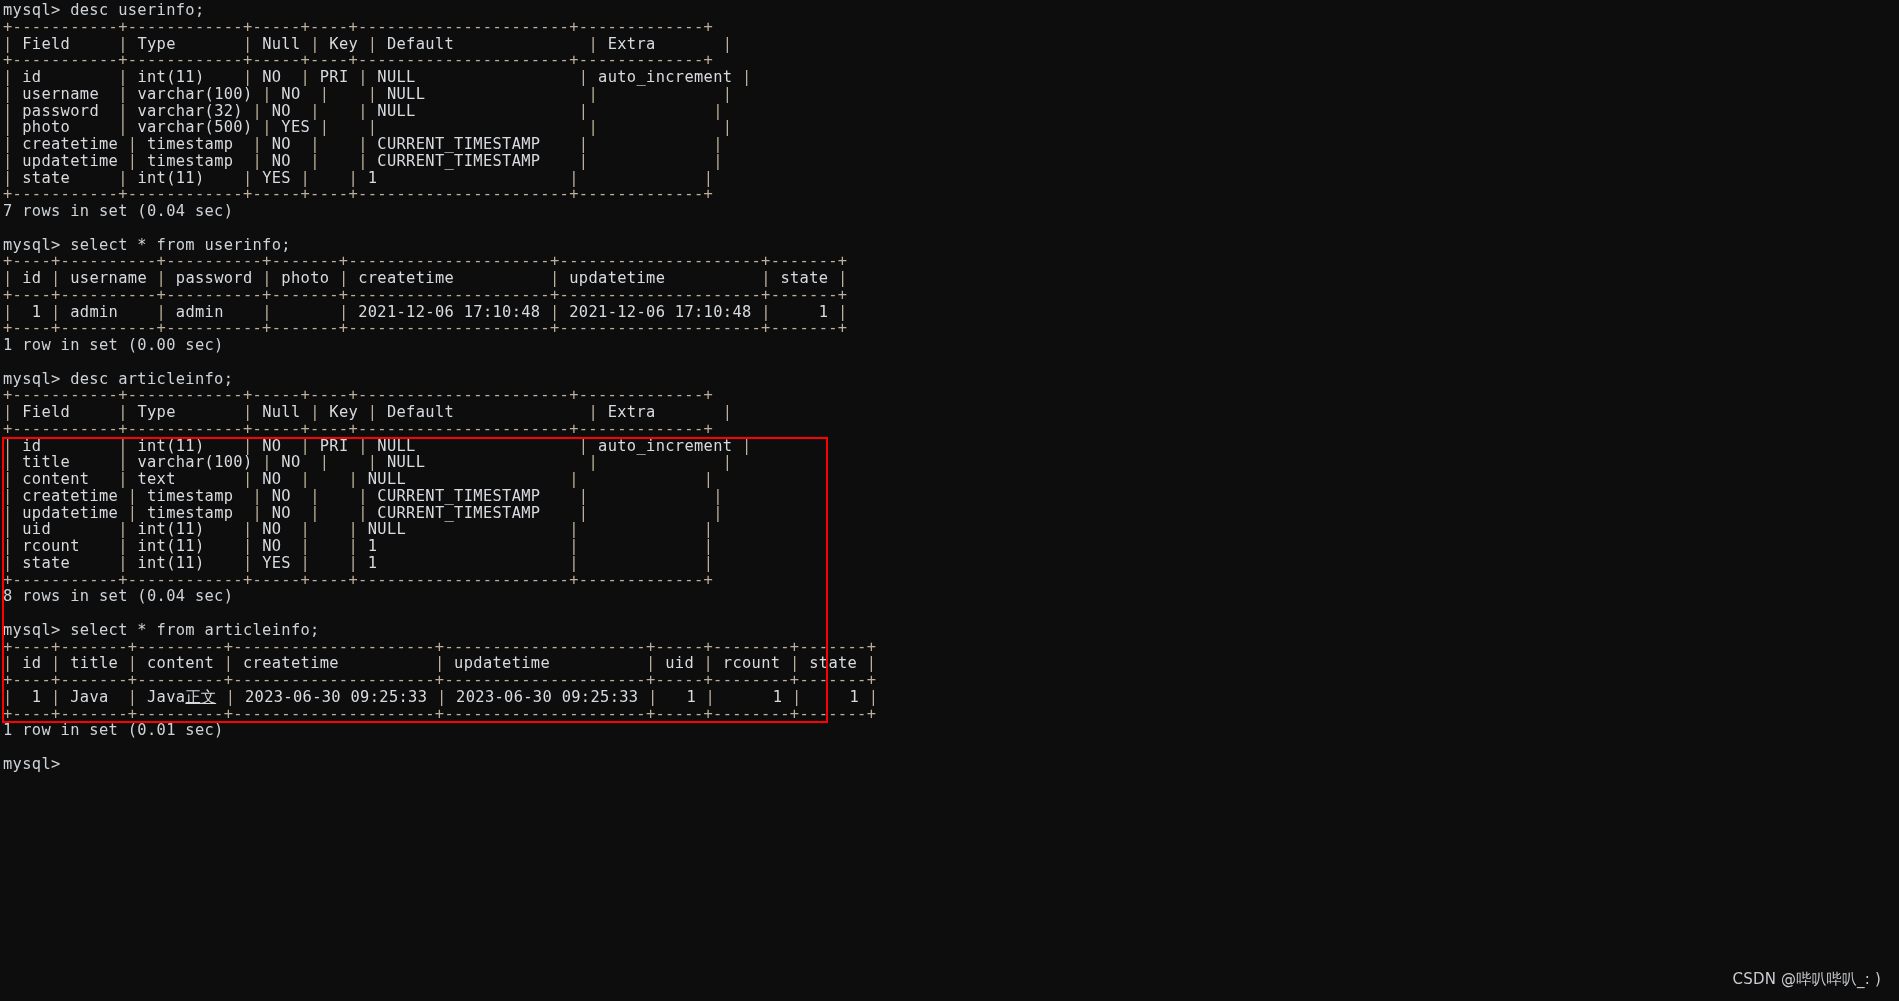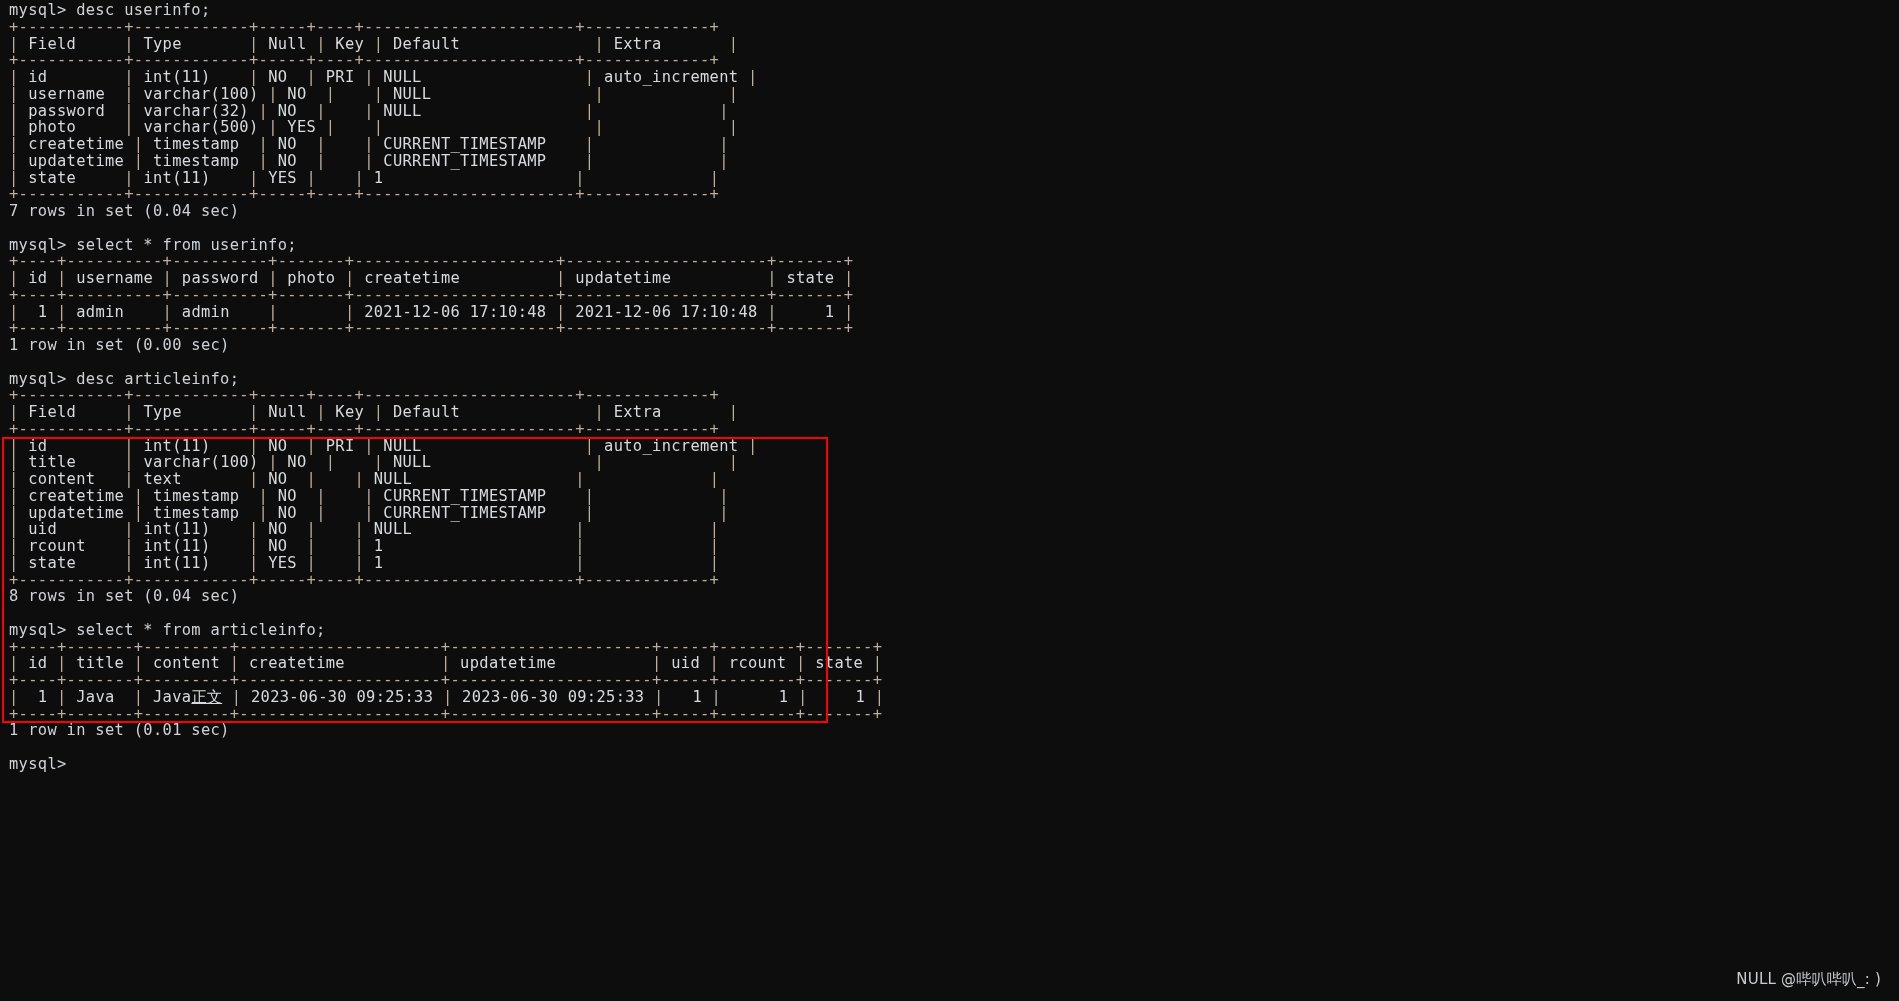--- a/index.html
+++ b/index.html
@@ -12,21 +12,21 @@
     position: relative;
     width: 1899px;
     height: 1001px;
     background: #0d0d0d;
     overflow: hidden;
   }
   #terminal {
     position: absolute;
     left: 0;
     top: 0;
-    padding: 2px 0 0 9px;
+    padding: 2px 0 0 3px;
     font-family: "DejaVu Sans Mono", "Liberation Mono", monospace;
     font-size: 15.4px;
     line-height: 16.75px;
     letter-spacing: 0.33px;
     color: #cdd3d8;
     white-space: pre;
     -webkit-font-smoothing: antialiased;
   }
   .line {
     white-space: pre;
@@ -59,14 +59,14 @@
   }
 </style>
 </head>
 <body>
 
 <div id="screen">
   <div id="terminal"><div class="line"><span class="prompt">mysql&gt; </span><span>desc userinfo;</span></div><div class="line rule">+-----------+------------+-----+----+----------------------+-------------+</div><div class="line"><span class="rule">|</span><span class="cell"> Field     </span><span class="rule">|</span><span class="cell"> Type       </span><span class="rule">|</span><span class="cell"> Null </span><span class="rule">|</span><span class="cell"> Key </span><span class="rule">|</span><span class="cell"> Default              </span><span class="rule">|</span><span class="cell"> Extra       </span><span class="rule">|</span></div><div class="line rule">+-----------+------------+-----+----+----------------------+-------------+</div><div class="line"><span class="rule">|</span><span class="cell"> id        </span><span class="rule">|</span><span class="cell"> int(11)    </span><span class="rule">|</span><span class="cell"> NO  </span><span class="rule">|</span><span class="cell"> PRI </span><span class="rule">|</span><span class="cell"> NULL                 </span><span class="rule">|</span><span class="cell"> auto_increment </span><span class="rule">|</span></div><div class="line"><span class="rule">|</span><span class="cell"> username  </span><span class="rule">|</span><span class="cell"> varchar(100) </span><span class="rule">|</span><span class="cell"> NO  </span><span class="rule">|</span><span class="cell">    </span><span class="rule">|</span><span class="cell"> NULL                 </span><span class="rule">|</span><span class="cell">             </span><span class="rule">|</span></div><div class="line"><span class="rule">|</span><span class="cell"> password  </span><span class="rule">|</span><span class="cell"> varchar(32) </span><span class="rule">|</span><span class="cell"> NO  </span><span class="rule">|</span><span class="cell">    </span><span class="rule">|</span><span class="cell"> NULL                 </span><span class="rule">|</span><span class="cell">             </span><span class="rule">|</span></div><div class="line"><span class="rule">|</span><span class="cell"> photo     </span><span class="rule">|</span><span class="cell"> varchar(500) </span><span class="rule">|</span><span class="cell"> YES </span><span class="rule">|</span><span class="cell">    </span><span class="rule">|</span><span class="cell">                      </span><span class="rule">|</span><span class="cell">             </span><span class="rule">|</span></div><div class="line"><span class="rule">|</span><span class="cell"> createtime </span><span class="rule">|</span><span class="cell"> timestamp  </span><span class="rule">|</span><span class="cell"> NO  </span><span class="rule">|</span><span class="cell">    </span><span class="rule">|</span><span class="cell"> CURRENT_TIMESTAMP    </span><span class="rule">|</span><span class="cell">             </span><span class="rule">|</span></div><div class="line"><span class="rule">|</span><span class="cell"> updatetime </span><span class="rule">|</span><span class="cell"> timestamp  </span><span class="rule">|</span><span class="cell"> NO  </span><span class="rule">|</span><span class="cell">    </span><span class="rule">|</span><span class="cell"> CURRENT_TIMESTAMP    </span><span class="rule">|</span><span class="cell">             </span><span class="rule">|</span></div><div class="line"><span class="rule">|</span><span class="cell"> state     </span><span class="rule">|</span><span class="cell"> int(11)    </span><span class="rule">|</span><span class="cell"> YES </span><span class="rule">|</span><span class="cell">    </span><span class="rule">|</span><span class="cell"> 1                    </span><span class="rule">|</span><span class="cell">             </span><span class="rule">|</span></div><div class="line rule">+-----------+------------+-----+----+----------------------+-------------+</div><div class="line">7 rows in set (0.04 sec)</div><div class="line blank">&nbsp;</div><div class="line"><span class="prompt">mysql&gt; </span><span>select * from userinfo;</span></div><div class="line rule">+----+----------+----------+-------+---------------------+---------------------+-------+</div><div class="line"><span class="rule">|</span><span class="cell"> id </span><span class="rule">|</span><span class="cell"> username </span><span class="rule">|</span><span class="cell"> password </span><span class="rule">|</span><span class="cell"> photo </span><span class="rule">|</span><span class="cell"> createtime          </span><span class="rule">|</span><span class="cell"> updatetime          </span><span class="rule">|</span><span class="cell"> state </span><span class="rule">|</span></div><div class="line rule">+----+----------+----------+-------+---------------------+---------------------+-------+</div><div class="line"><span class="rule">|</span><span class="cell">  1 </span><span class="rule">|</span><span class="cell"> admin    </span><span class="rule">|</span><span class="cell"> admin    </span><span class="rule">|</span><span class="cell">       </span><span class="rule">|</span><span class="cell"> 2021-12-06 17:10:48 </span><span class="rule">|</span><span class="cell"> 2021-12-06 17:10:48 </span><span class="rule">|</span><span class="cell">     1 </span><span class="rule">|</span></div><div class="line rule">+----+----------+----------+-------+---------------------+---------------------+-------+</div><div class="line">1 row in set (0.00 sec)</div><div class="line blank">&nbsp;</div><div class="line"><span class="prompt">mysql&gt; </span><span>desc articleinfo;</span></div><div class="line rule">+-----------+------------+-----+----+----------------------+-------------+</div><div class="line"><span class="rule">|</span><span class="cell"> Field     </span><span class="rule">|</span><span class="cell"> Type       </span><span class="rule">|</span><span class="cell"> Null </span><span class="rule">|</span><span class="cell"> Key </span><span class="rule">|</span><span class="cell"> Default              </span><span class="rule">|</span><span class="cell"> Extra       </span><span class="rule">|</span></div><div class="line rule">+-----------+------------+-----+----+----------------------+-------------+</div><div class="line"><span class="rule">|</span><span class="cell"> id        </span><span class="rule">|</span><span class="cell"> int(11)    </span><span class="rule">|</span><span class="cell"> NO  </span><span class="rule">|</span><span class="cell"> PRI </span><span class="rule">|</span><span class="cell"> NULL                 </span><span class="rule">|</span><span class="cell"> auto_increment </span><span class="rule">|</span></div><div class="line"><span class="rule">|</span><span class="cell"> title     </span><span class="rule">|</span><span class="cell"> varchar(100) </span><span class="rule">|</span><span class="cell"> NO  </span><span class="rule">|</span><span class="cell">    </span><span class="rule">|</span><span class="cell"> NULL                 </span><span class="rule">|</span><span class="cell">             </span><span class="rule">|</span></div><div class="line"><span class="rule">|</span><span class="cell"> content   </span><span class="rule">|</span><span class="cell"> text       </span><span class="rule">|</span><span class="cell"> NO  </span><span class="rule">|</span><span class="cell">    </span><span class="rule">|</span><span class="cell"> NULL                 </span><span class="rule">|</span><span class="cell">             </span><span class="rule">|</span></div><div class="line"><span class="rule">|</span><span class="cell"> createtime </span><span class="rule">|</span><span class="cell"> timestamp  </span><span class="rule">|</span><span class="cell"> NO  </span><span class="rule">|</span><span class="cell">    </span><span class="rule">|</span><span class="cell"> CURRENT_TIMESTAMP    </span><span class="rule">|</span><span class="cell">             </span><span class="rule">|</span></div><div class="line"><span class="rule">|</span><span class="cell"> updatetime </span><span class="rule">|</span><span class="cell"> timestamp  </span><span class="rule">|</span><span class="cell"> NO  </span><span class="rule">|</span><span class="cell">    </span><span class="rule">|</span><span class="cell"> CURRENT_TIMESTAMP    </span><span class="rule">|</span><span class="cell">             </span><span class="rule">|</span></div><div class="line"><span class="rule">|</span><span class="cell"> uid       </span><span class="rule">|</span><span class="cell"> int(11)    </span><span class="rule">|</span><span class="cell"> NO  </span><span class="rule">|</span><span class="cell">    </span><span class="rule">|</span><span class="cell"> NULL                 </span><span class="rule">|</span><span class="cell">             </span><span class="rule">|</span></div><div class="line"><span class="rule">|</span><span class="cell"> rcount    </span><span class="rule">|</span><span class="cell"> int(11)    </span><span class="rule">|</span><span class="cell"> NO  </span><span class="rule">|</span><span class="cell">    </span><span class="rule">|</span><span class="cell"> 1                    </span><span class="rule">|</span><span class="cell">             </span><span class="rule">|</span></div><div class="line"><span class="rule">|</span><span class="cell"> state     </span><span class="rule">|</span><span class="cell"> int(11)    </span><span class="rule">|</span><span class="cell"> YES </span><span class="rule">|</span><span class="cell">    </span><span class="rule">|</span><span class="cell"> 1                    </span><span class="rule">|</span><span class="cell">             </span><span class="rule">|</span></div><div class="line rule">+-----------+------------+-----+----+----------------------+-------------+</div><div class="line">8 rows in set (0.04 sec)</div><div class="line blank">&nbsp;</div><div class="line"><span class="prompt">mysql&gt; </span><span>select * from articleinfo;</span></div><div class="line rule">+----+-------+---------+---------------------+---------------------+-----+--------+-------+</div><div class="line"><span class="rule">|</span><span class="cell"> id </span><span class="rule">|</span><span class="cell"> title </span><span class="rule">|</span><span class="cell"> content </span><span class="rule">|</span><span class="cell"> createtime          </span><span class="rule">|</span><span class="cell"> updatetime          </span><span class="rule">|</span><span class="cell"> uid </span><span class="rule">|</span><span class="cell"> rcount </span><span class="rule">|</span><span class="cell"> state </span><span class="rule">|</span></div><div class="line rule">+----+-------+---------+---------------------+---------------------+-----+--------+-------+</div><div class="line"><span class="rule">|</span><span class="cell">  1 </span><span class="rule">|</span><span class="cell"> Java  </span><span class="rule">|</span><span class="cell"> Java</span><span class="cell cjk">正文</span><span class="cell"> </span><span class="rule">|</span><span class="cell"> 2023-06-30 09:25:33 </span><span class="rule">|</span><span class="cell"> 2023-06-30 09:25:33 </span><span class="rule">|</span><span class="cell">   1 </span><span class="rule">|</span><span class="cell">      1 </span><span class="rule">|</span><span class="cell">     1 </span><span class="rule">|</span></div><div class="line rule">+----+-------+---------+---------------------+---------------------+-----+--------+-------+</div><div class="line">1 row in set (0.01 sec)</div><div class="line blank">&nbsp;</div><div class="line">mysql&gt;</div></div>
 
   <div id="redbox" style="left: 2px; top: 437px; width: 826px; height: 286px;"></div>
 
-  <div id="watermark">NULL @哔叭哔叭_: )</div>
+  <div id="watermark">CSDN @哔叭哔叭_: )</div>
 </div>
 
 </body></html>

